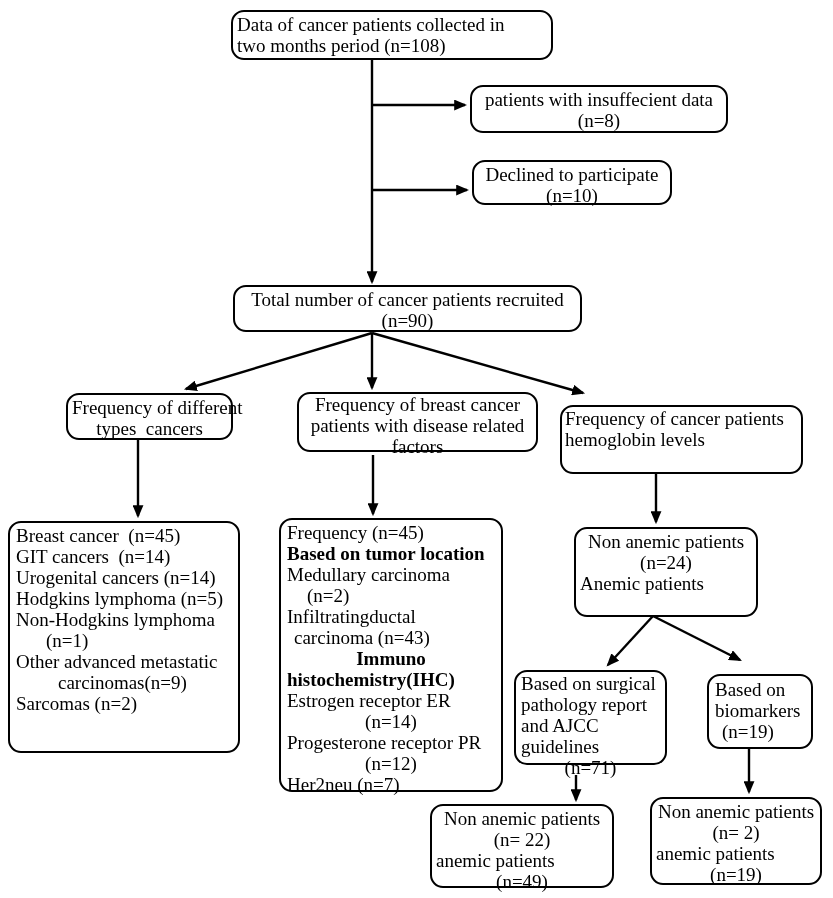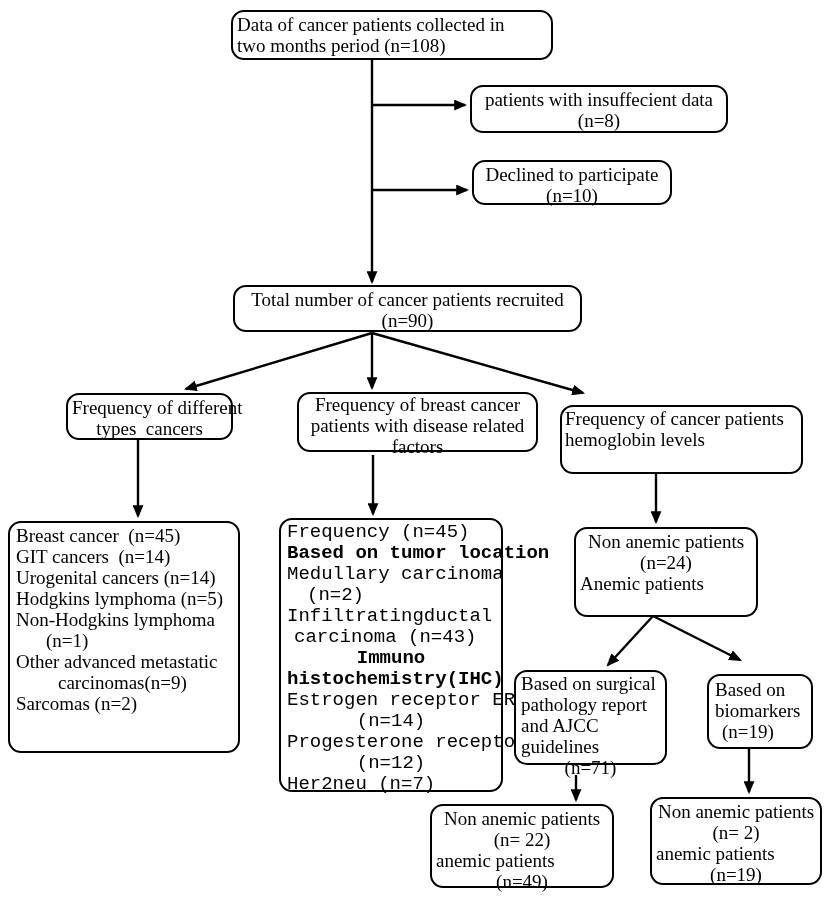--- a/index.html
+++ b/index.html
@@ -96,21 +96,21 @@
     <div class="ln">GIT cancers  (n=14)</div>
     <div class="ln">Urogenital cancers (n=14)</div>
     <div class="ln">Hodgkins lymphoma (n=5)</div>
     <div class="ln">Non-Hodgkins lymphoma</div>
     <div class="ln i1">(n=1)</div>
     <div class="ln">Other advanced metastatic</div>
     <div class="ln i2">carcinomas(n=9)</div>
     <div class="ln">Sarcomas (n=2)</div>
   </div>
 
-  <div class="box tl" style="left:279px;top:518px;width:224px;height:274px;padding:2px 6px;font-family:Liberation Mono, monospace;">
+  <div class="box tl" style="left:279px;top:518px;width:224px;height:274px;padding:2px 6px;">
     <div class="ln">Frequency (n=45)</div>
     <div class="ln b">Based on tumor location</div>
     <div class="ln">Medullary carcinoma</div>
     <div class="ln i3">(n=2)</div>
     <div class="ln">Infiltratingductal</div>
     <div class="ln i4">carcinoma (n=43)</div>
     <div class="ln b tc">Immuno</div>
     <div class="ln b">histochemistry(IHC)</div>
     <div class="ln">Estrogen receptor ER</div>
     <div class="ln tc">(n=14)</div>

